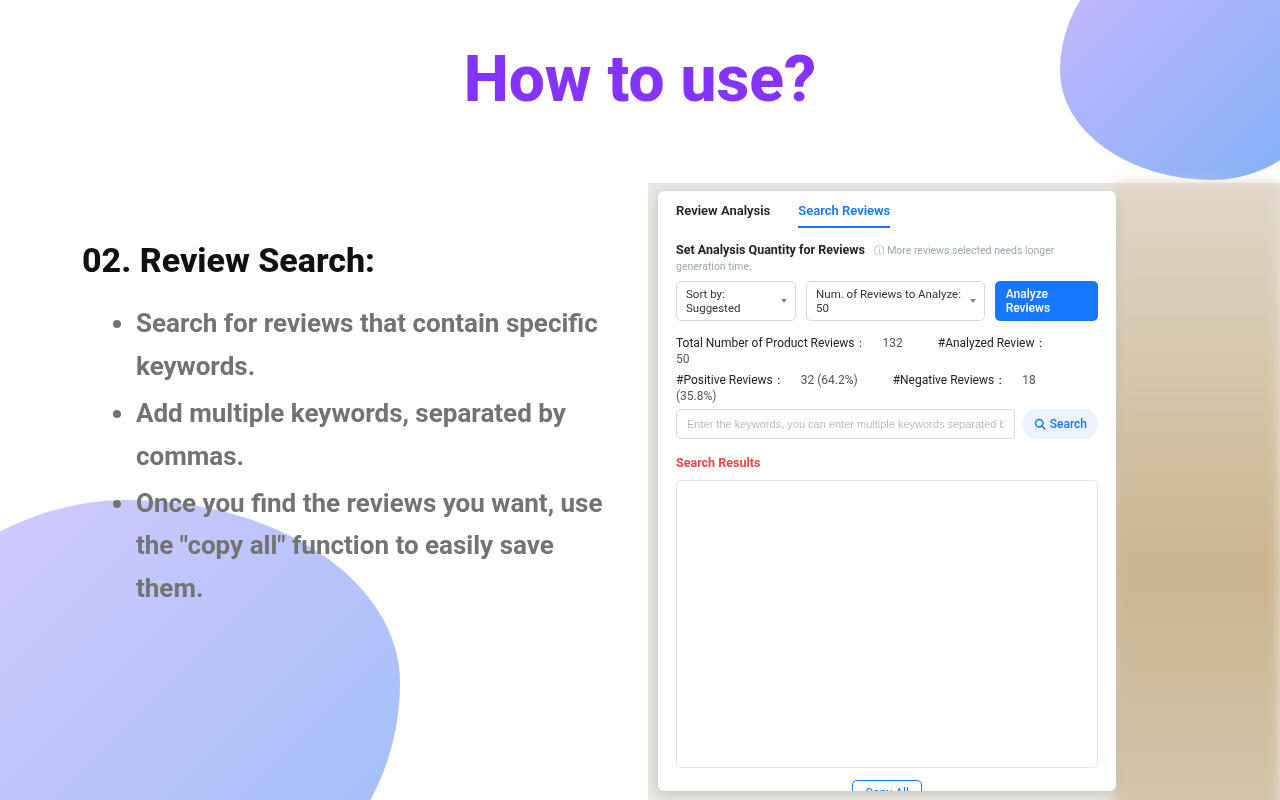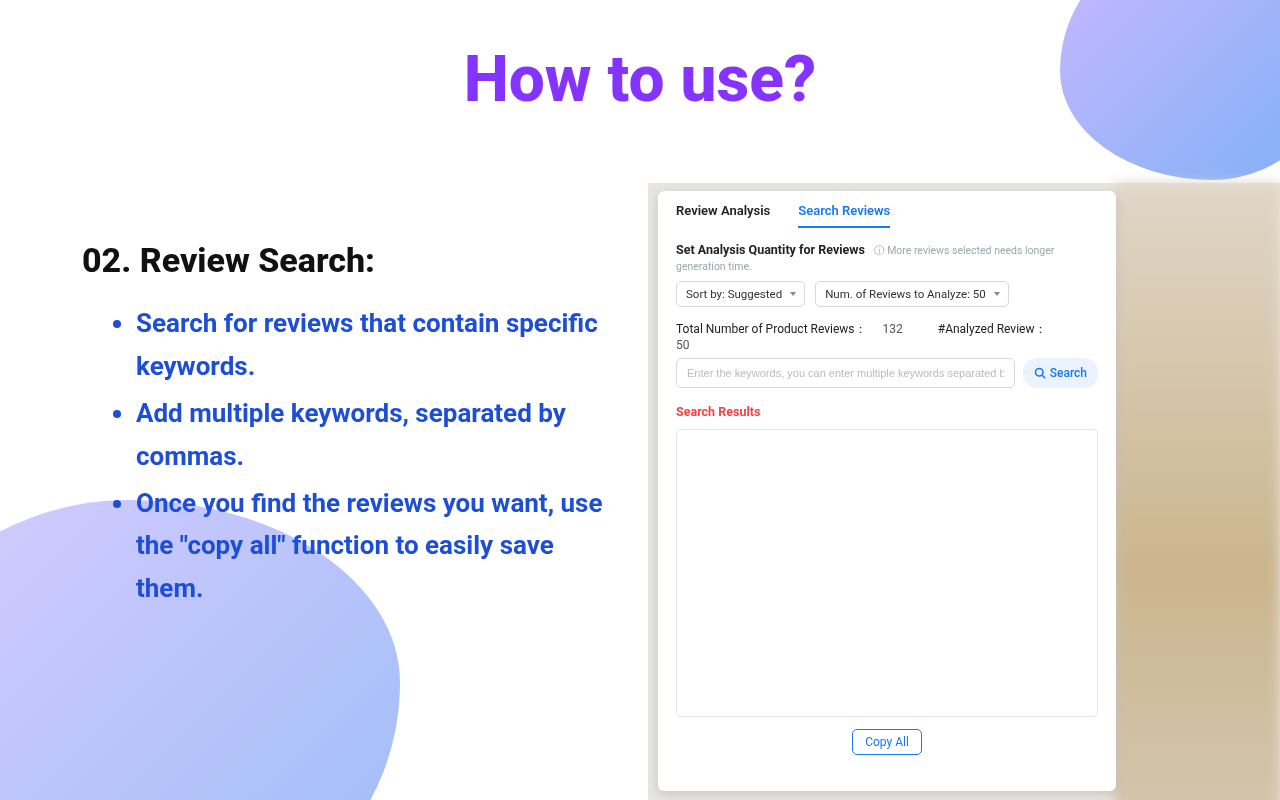--- a/index.html
+++ b/index.html
@@ -52,21 +52,21 @@
     color: #111;
     margin-bottom: 22px;
   }
   .bullet-list {
     list-style: disc;
     padding-left: 54px;
   }
   .bullet-list li {
     font-size: 26px;
     font-weight: 700;
-    color: #1d4ed8;
+    color: #737373;
     line-height: 1.65;
     margin-bottom: 4px;
   }
 
   
   .shot-area {
     position: absolute;
     top: 183px;
     left: 648px;
     width: 632px;
@@ -271,28 +271,37 @@
 
     <div class="panel-body">
       <div class="row1-label">
         <span>Set Analysis Quantity for Reviews</span>
         <span class="row1-hint">More reviews selected needs longer generation time.</span>
       </div>
 
       <div class="controls-row">
         <div class="select-box">Sort by: Suggested</div>
         <div class="select-box">Num. of Reviews to Analyze:  50</div>
+        <div class="analyze-btn">Analyze Reviews</div>
       </div>
 
       <div class="stats-row">
         <span>
           <span class="stat-label">Total Number of Product Reviews：</span><span class="stat-val">132</span>
         </span>
         <span>
           <span class="stat-label">#Analyzed Review：</span><span class="stat-val">50</span>
+        </span>
+      </div>
+      <div class="stats-row">
+        <span>
+          <span class="stat-label">#Positive Reviews：</span><span class="stat-val">32 (64.2%)</span>
+        </span>
+        <span>
+          <span class="stat-label">#Negative Reviews：</span><span class="stat-val">18 (35.8%)</span>
         </span>
       </div>
 
 
       <div class="search-row">
         <input class="search-input" placeholder="Enter the keywords, you can enter multiple keywords separated by commas" style="">
         <div class="search-btn">
           <span class="mag-icon">
             <svg viewBox="0 0 16 16" width="12" height="12" fill="none" stroke="#1677ff" stroke-width="2">
               <circle cx="7" cy="7" r="5"></circle>

